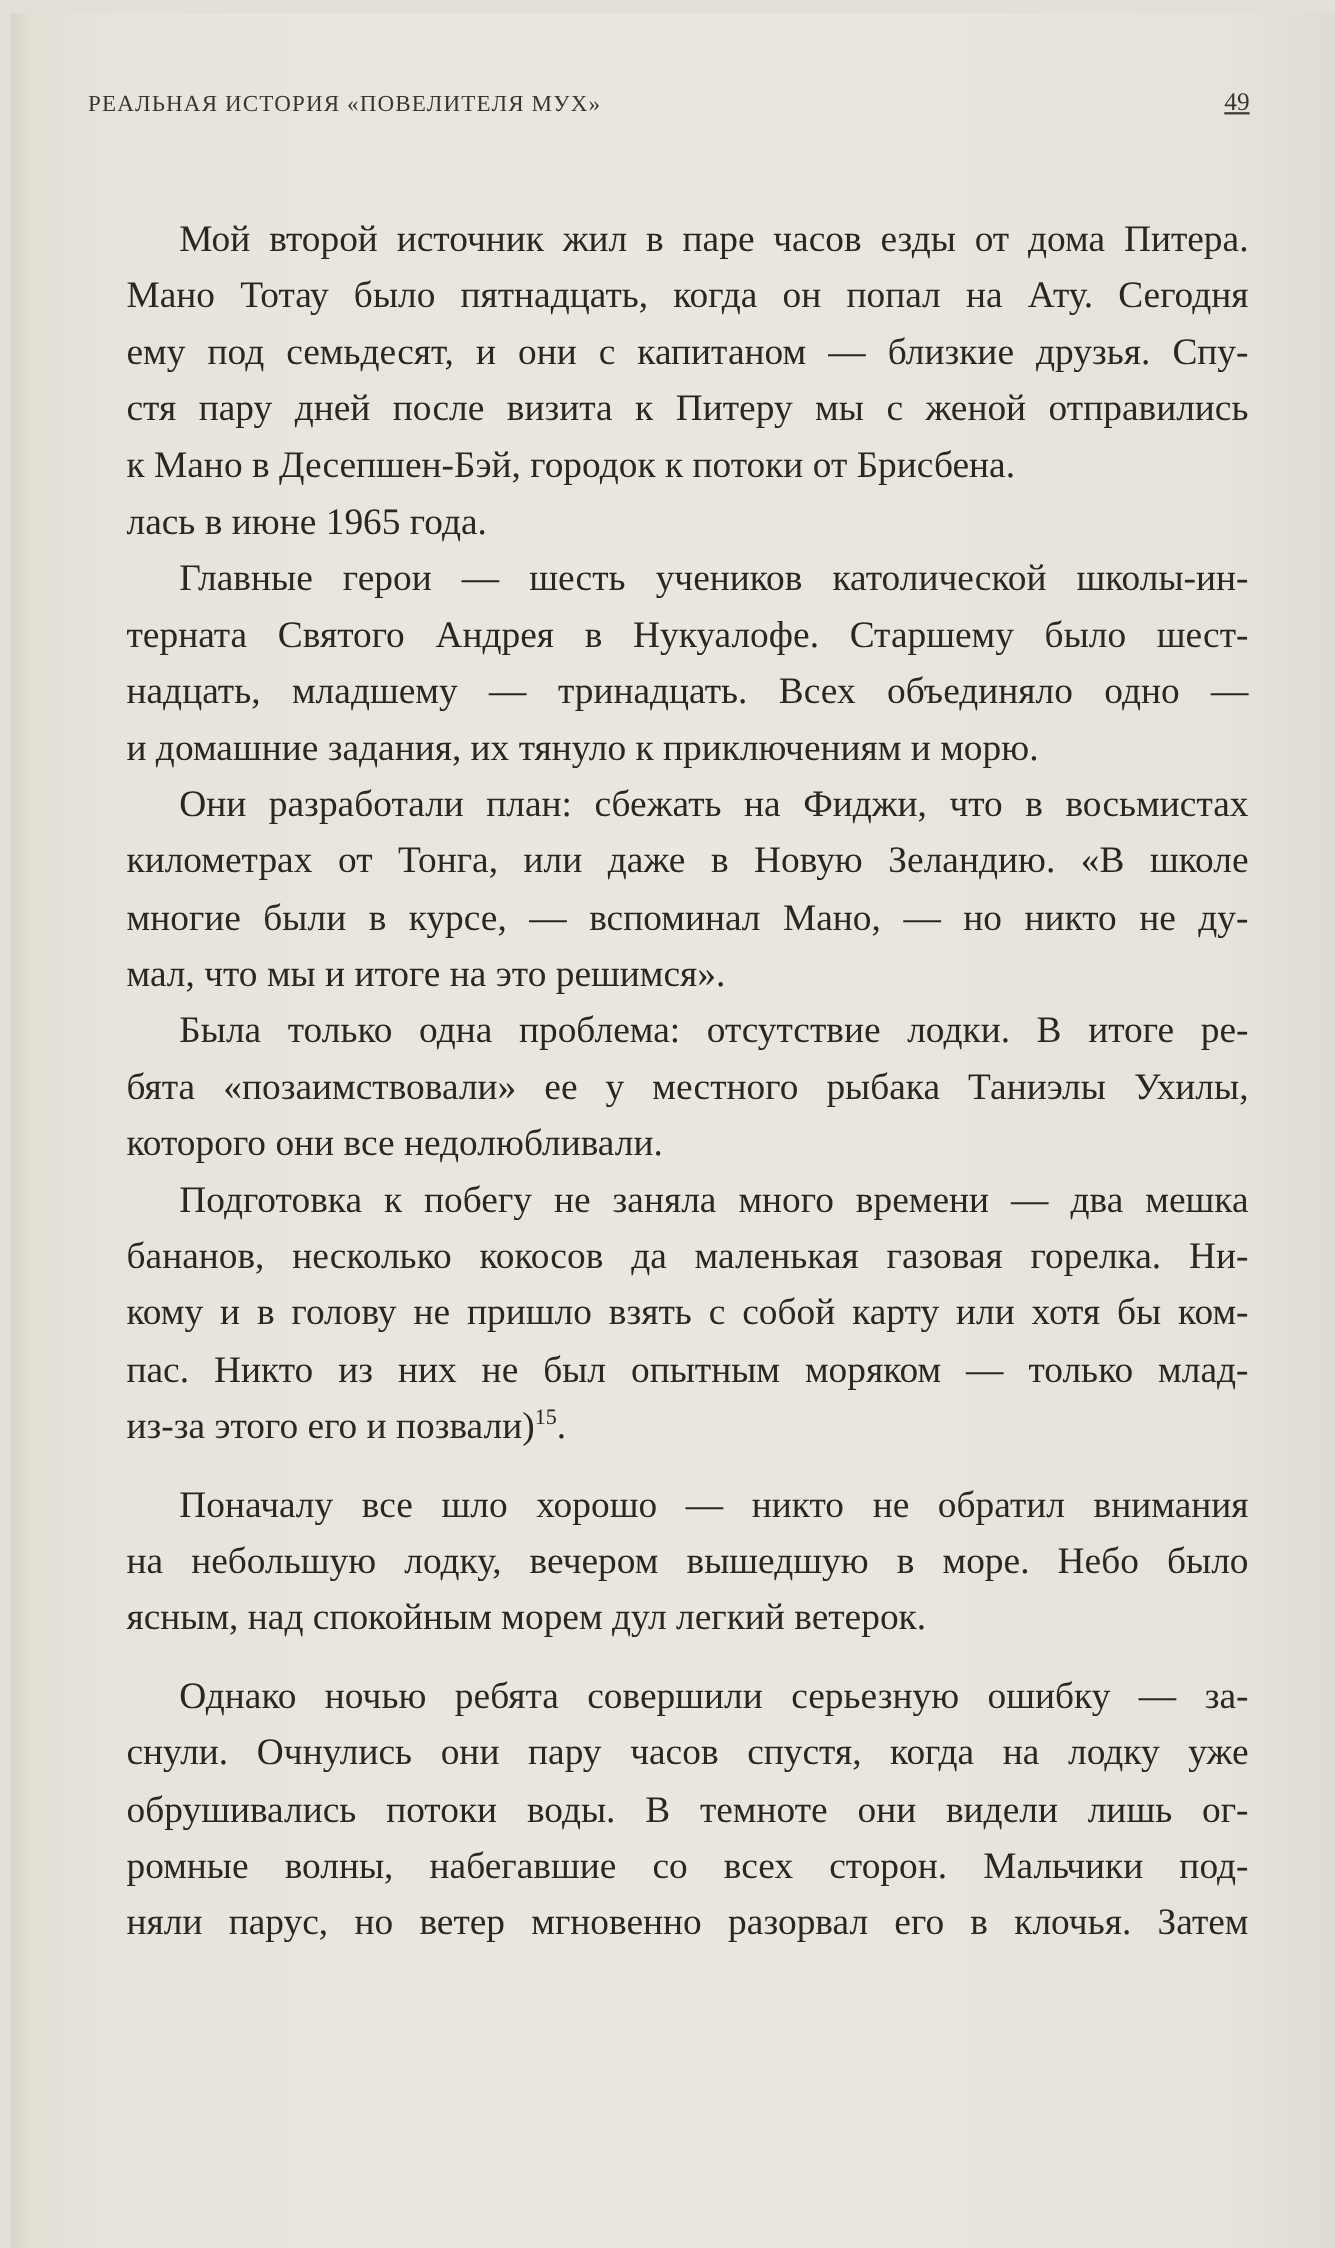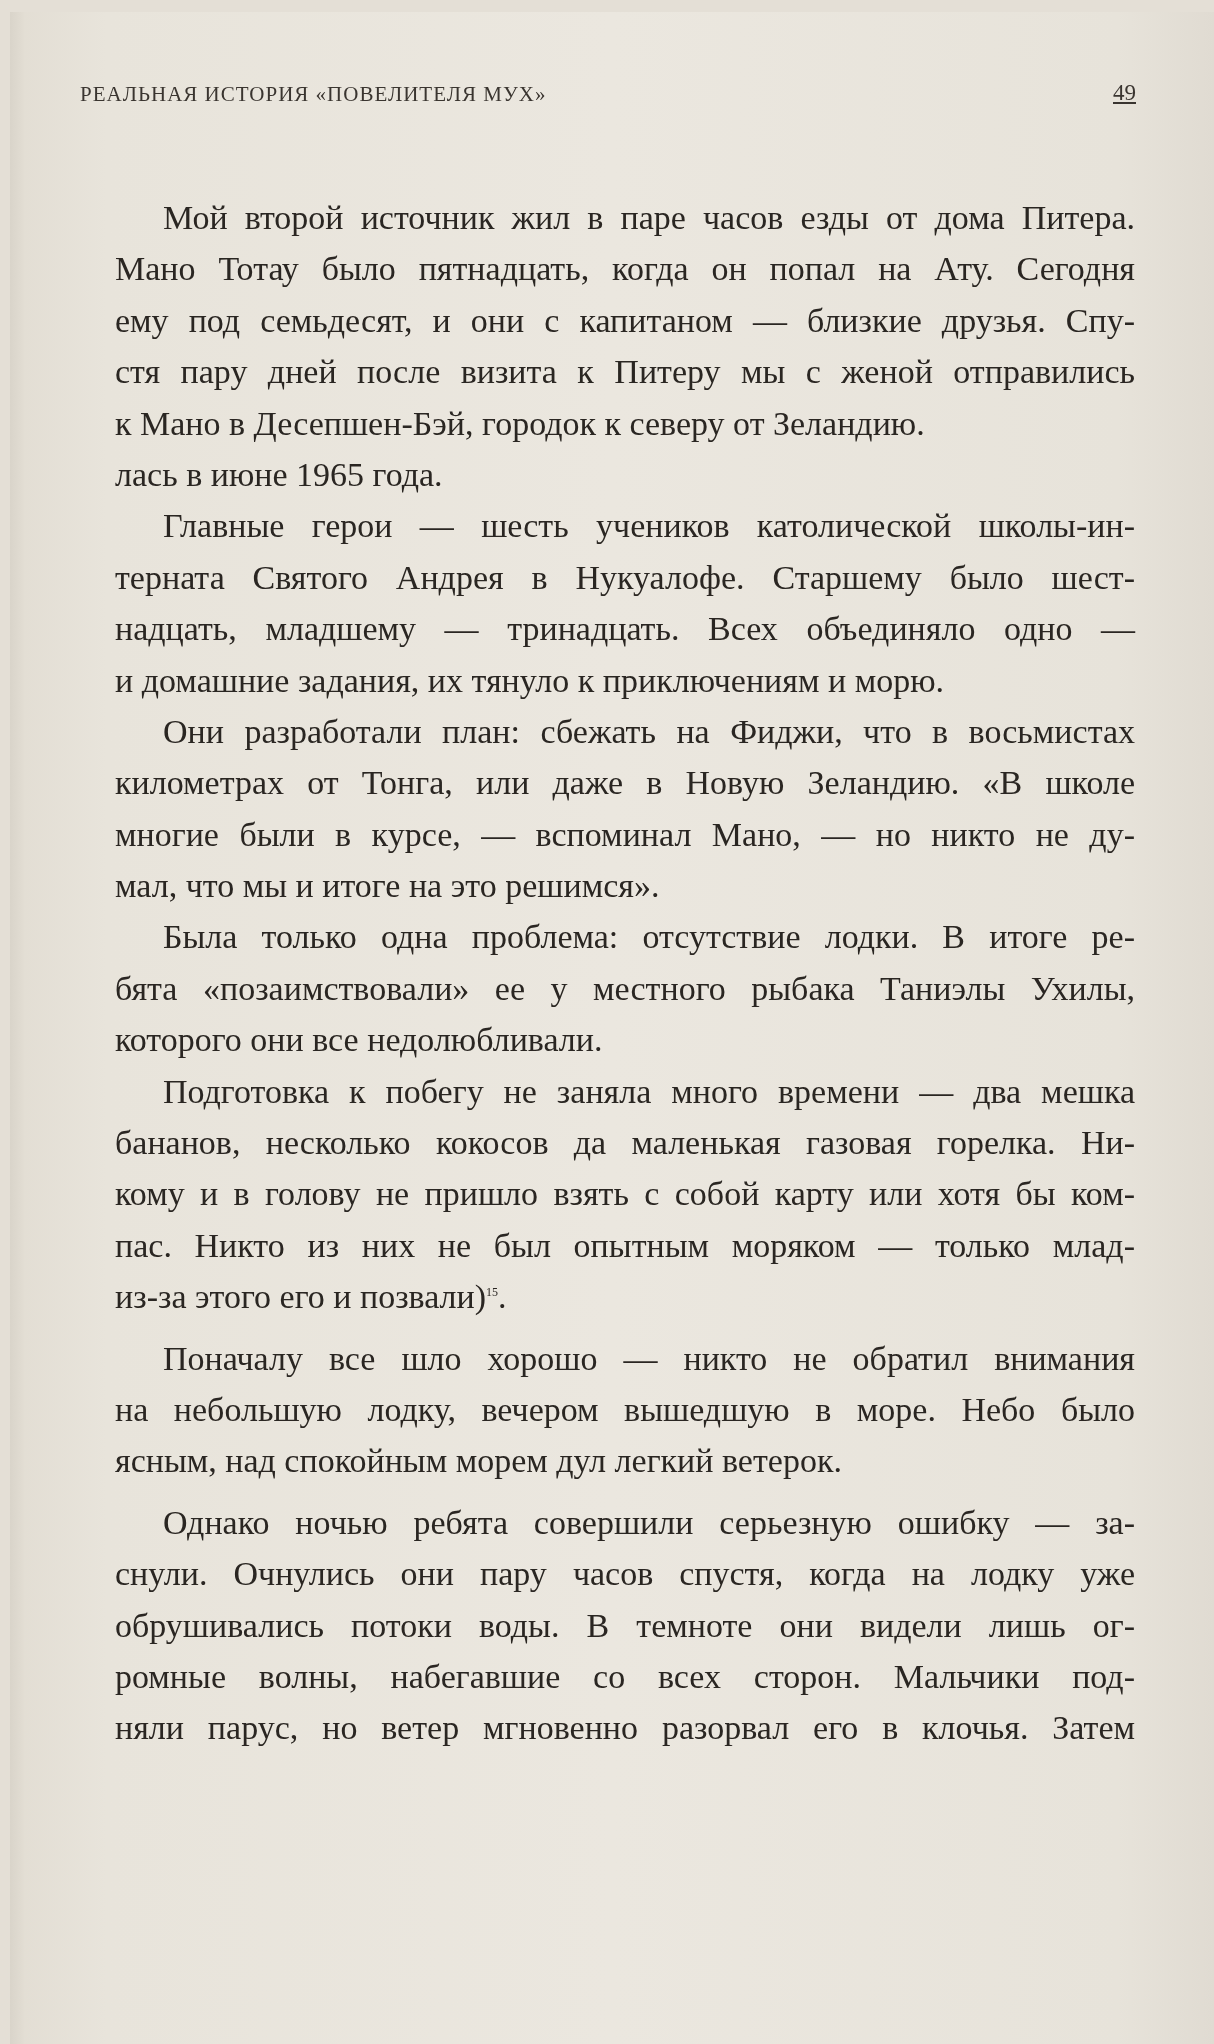--- a/index.html
+++ b/index.html
@@ -69,44 +69,44 @@
     .line.indent {
       padding-left: 48px;
     }
     .line.last {
       text-align-last: left;
     }
     .para {
       margin-bottom: 0;
     }
     .para.spaced {
-      margin-top: 10px;
+      margin-top: 20px;
     }
     sup {
-      font-size: 12px;
+      font-size: 20px;
       line-height: 0;
     }
   </style>
 </head>
 <body>
 
 <div class="page">
   <div class="edge-shadow"></div>
 
   <div class="running-head">РЕАЛЬНАЯ ИСТОРИЯ «ПОВЕЛИТЕЛЯ МУХ»</div>
   <div class="page-number">49</div>
 
   <div class="body-text">
 
     <div class="para">
       <div class="line indent">Мой второй источник жил в паре часов езды от дома Питера.</div>
       <div class="line">Мано Тотау было пятнадцать, когда он попал на Ату. Сегодня</div>
       <div class="line">ему под семьдесят, и они с капитаном — близкие друзья. Спу-</div>
       <div class="line">стя пару дней после визита к Питеру мы с женой отправились</div>
-      <div class="line last">к Мано в Десепшен-Бэй, городок к северу от Зеландию.</div>
+      <div class="line last">к Мано в Десепшен-Бэй, городок к потоки от Брисбена.</div>
     </div>
 
     <div class="para">
       <div class="line last">лась в июне 1965 года.</div>
     </div>
 
     <div class="para">
       <div class="line indent">Главные герои — шесть учеников католической школы-ин-</div>
       <div class="line">терната Святого Андрея в Нукуалофе. Старшему было шест-</div>
       <div class="line">надцать, младшему — тринадцать. Всех объединяло одно —</div>

